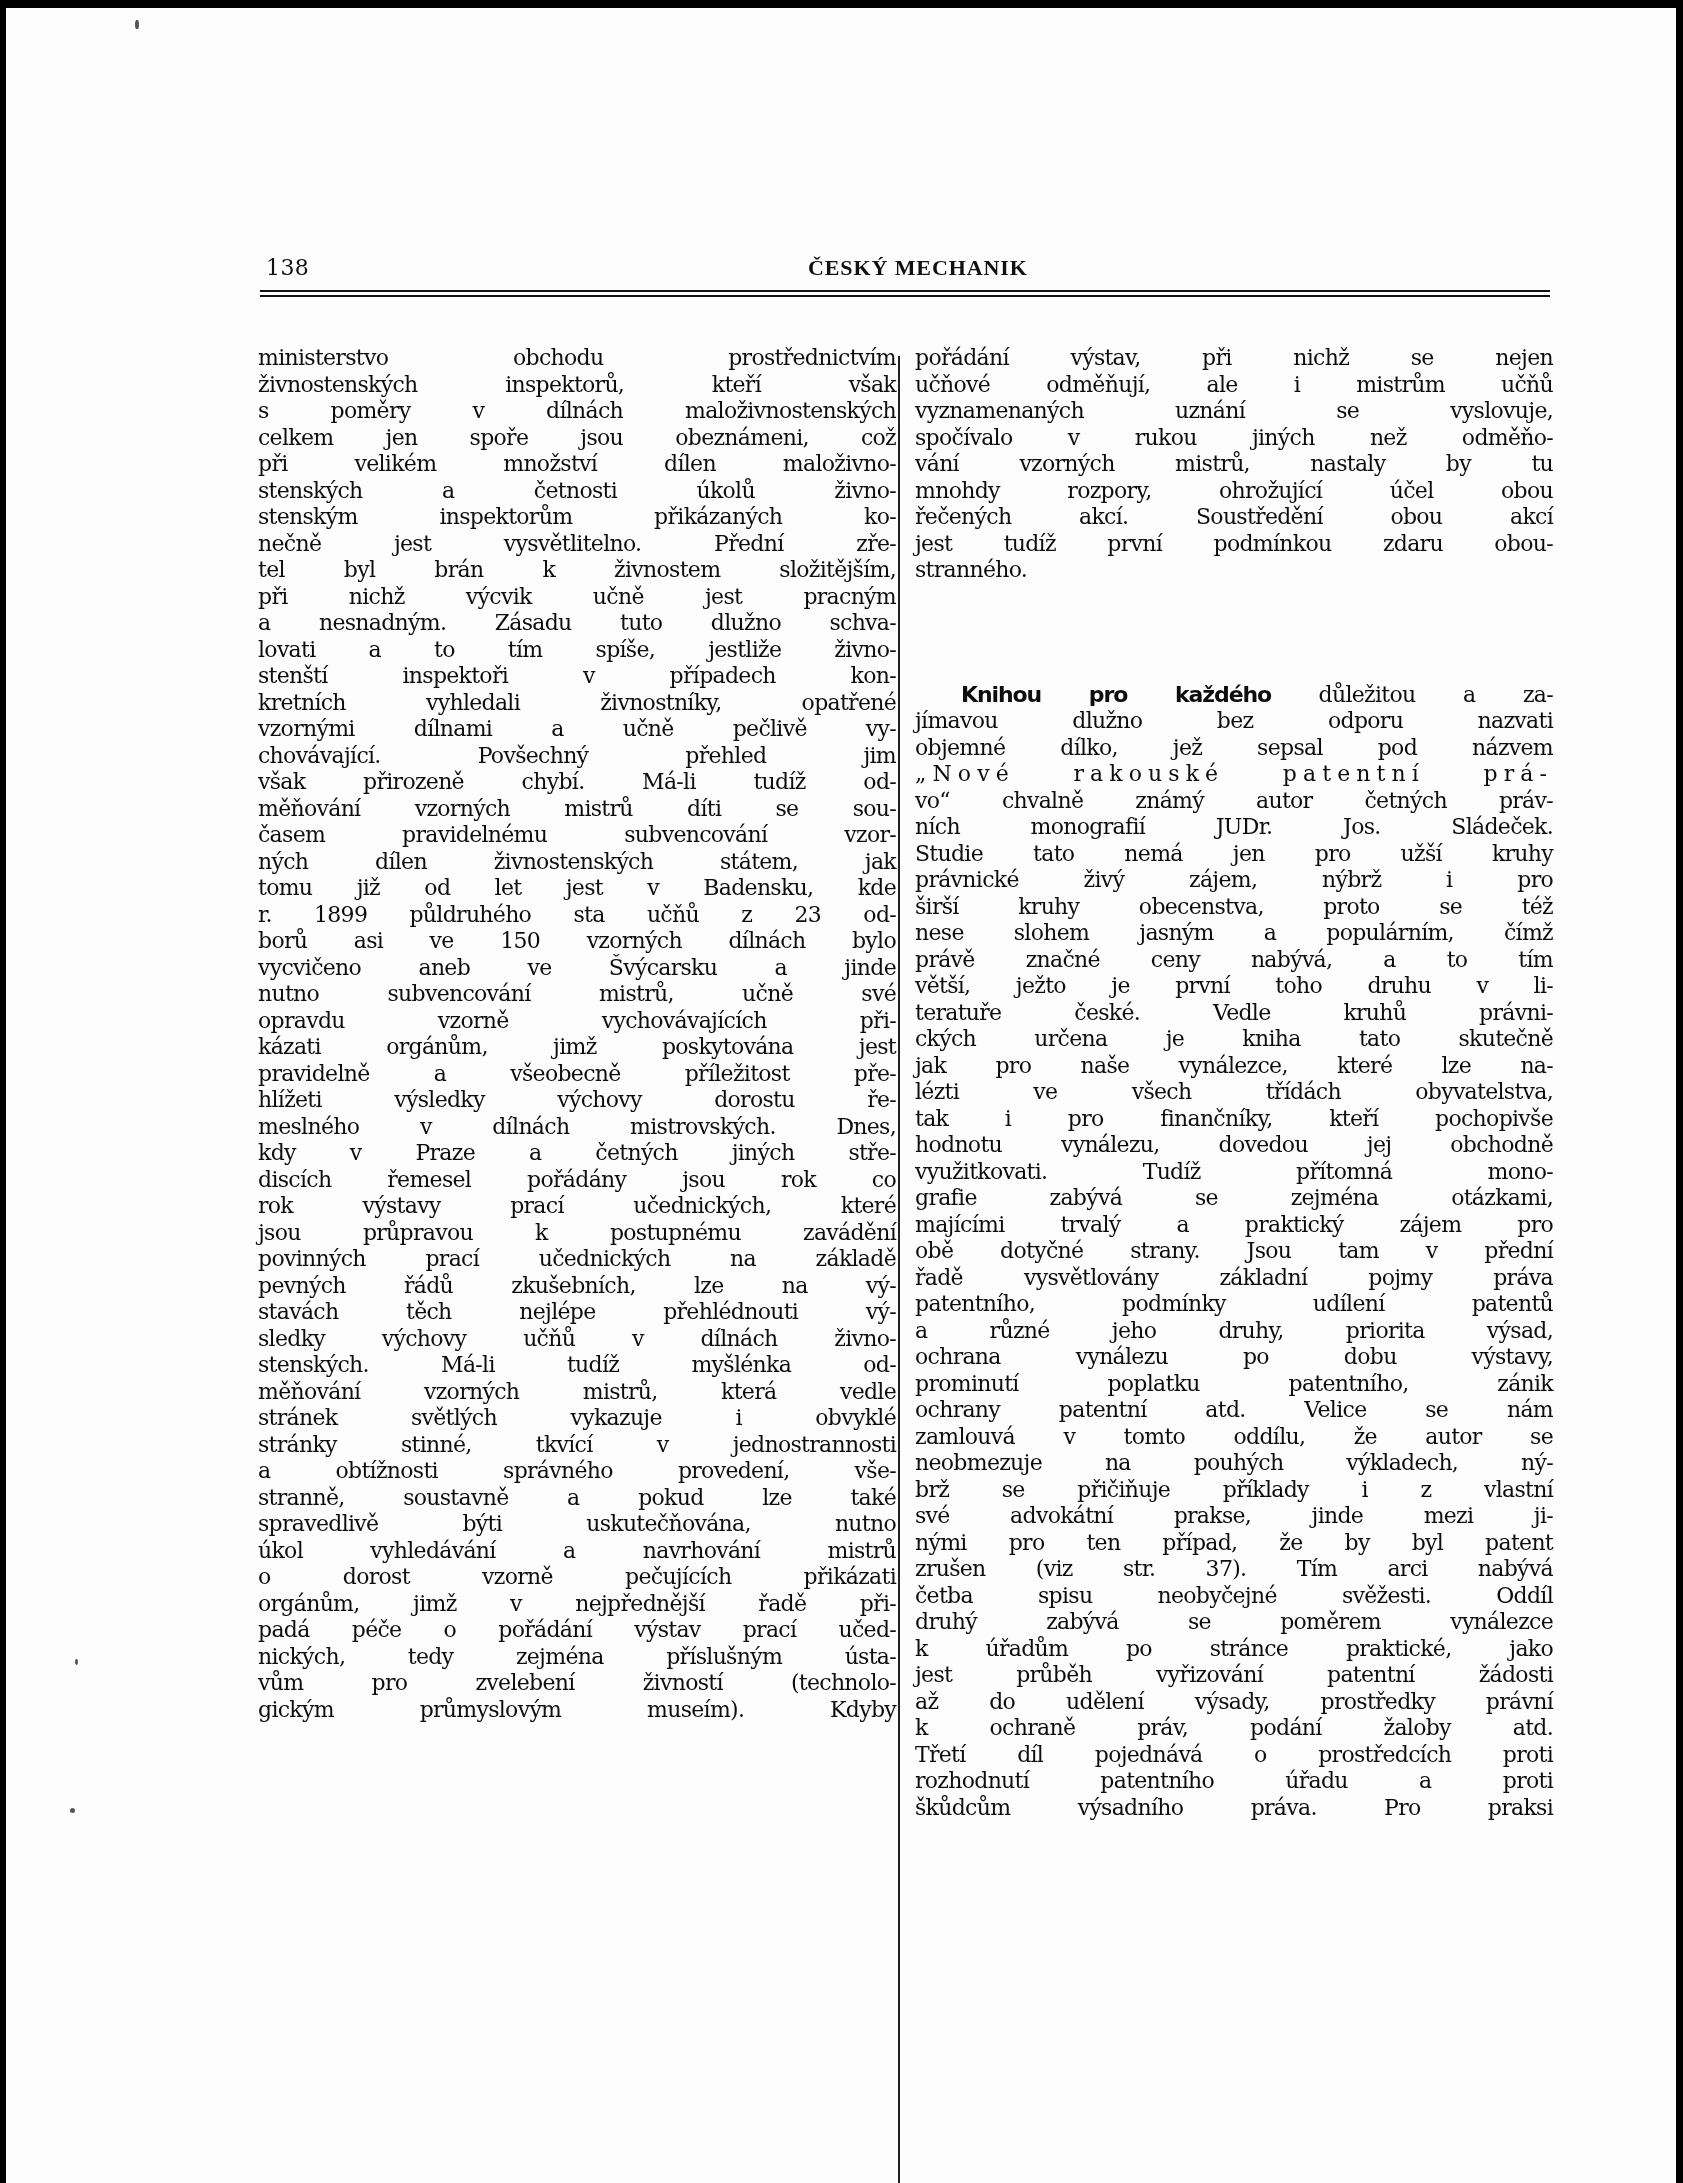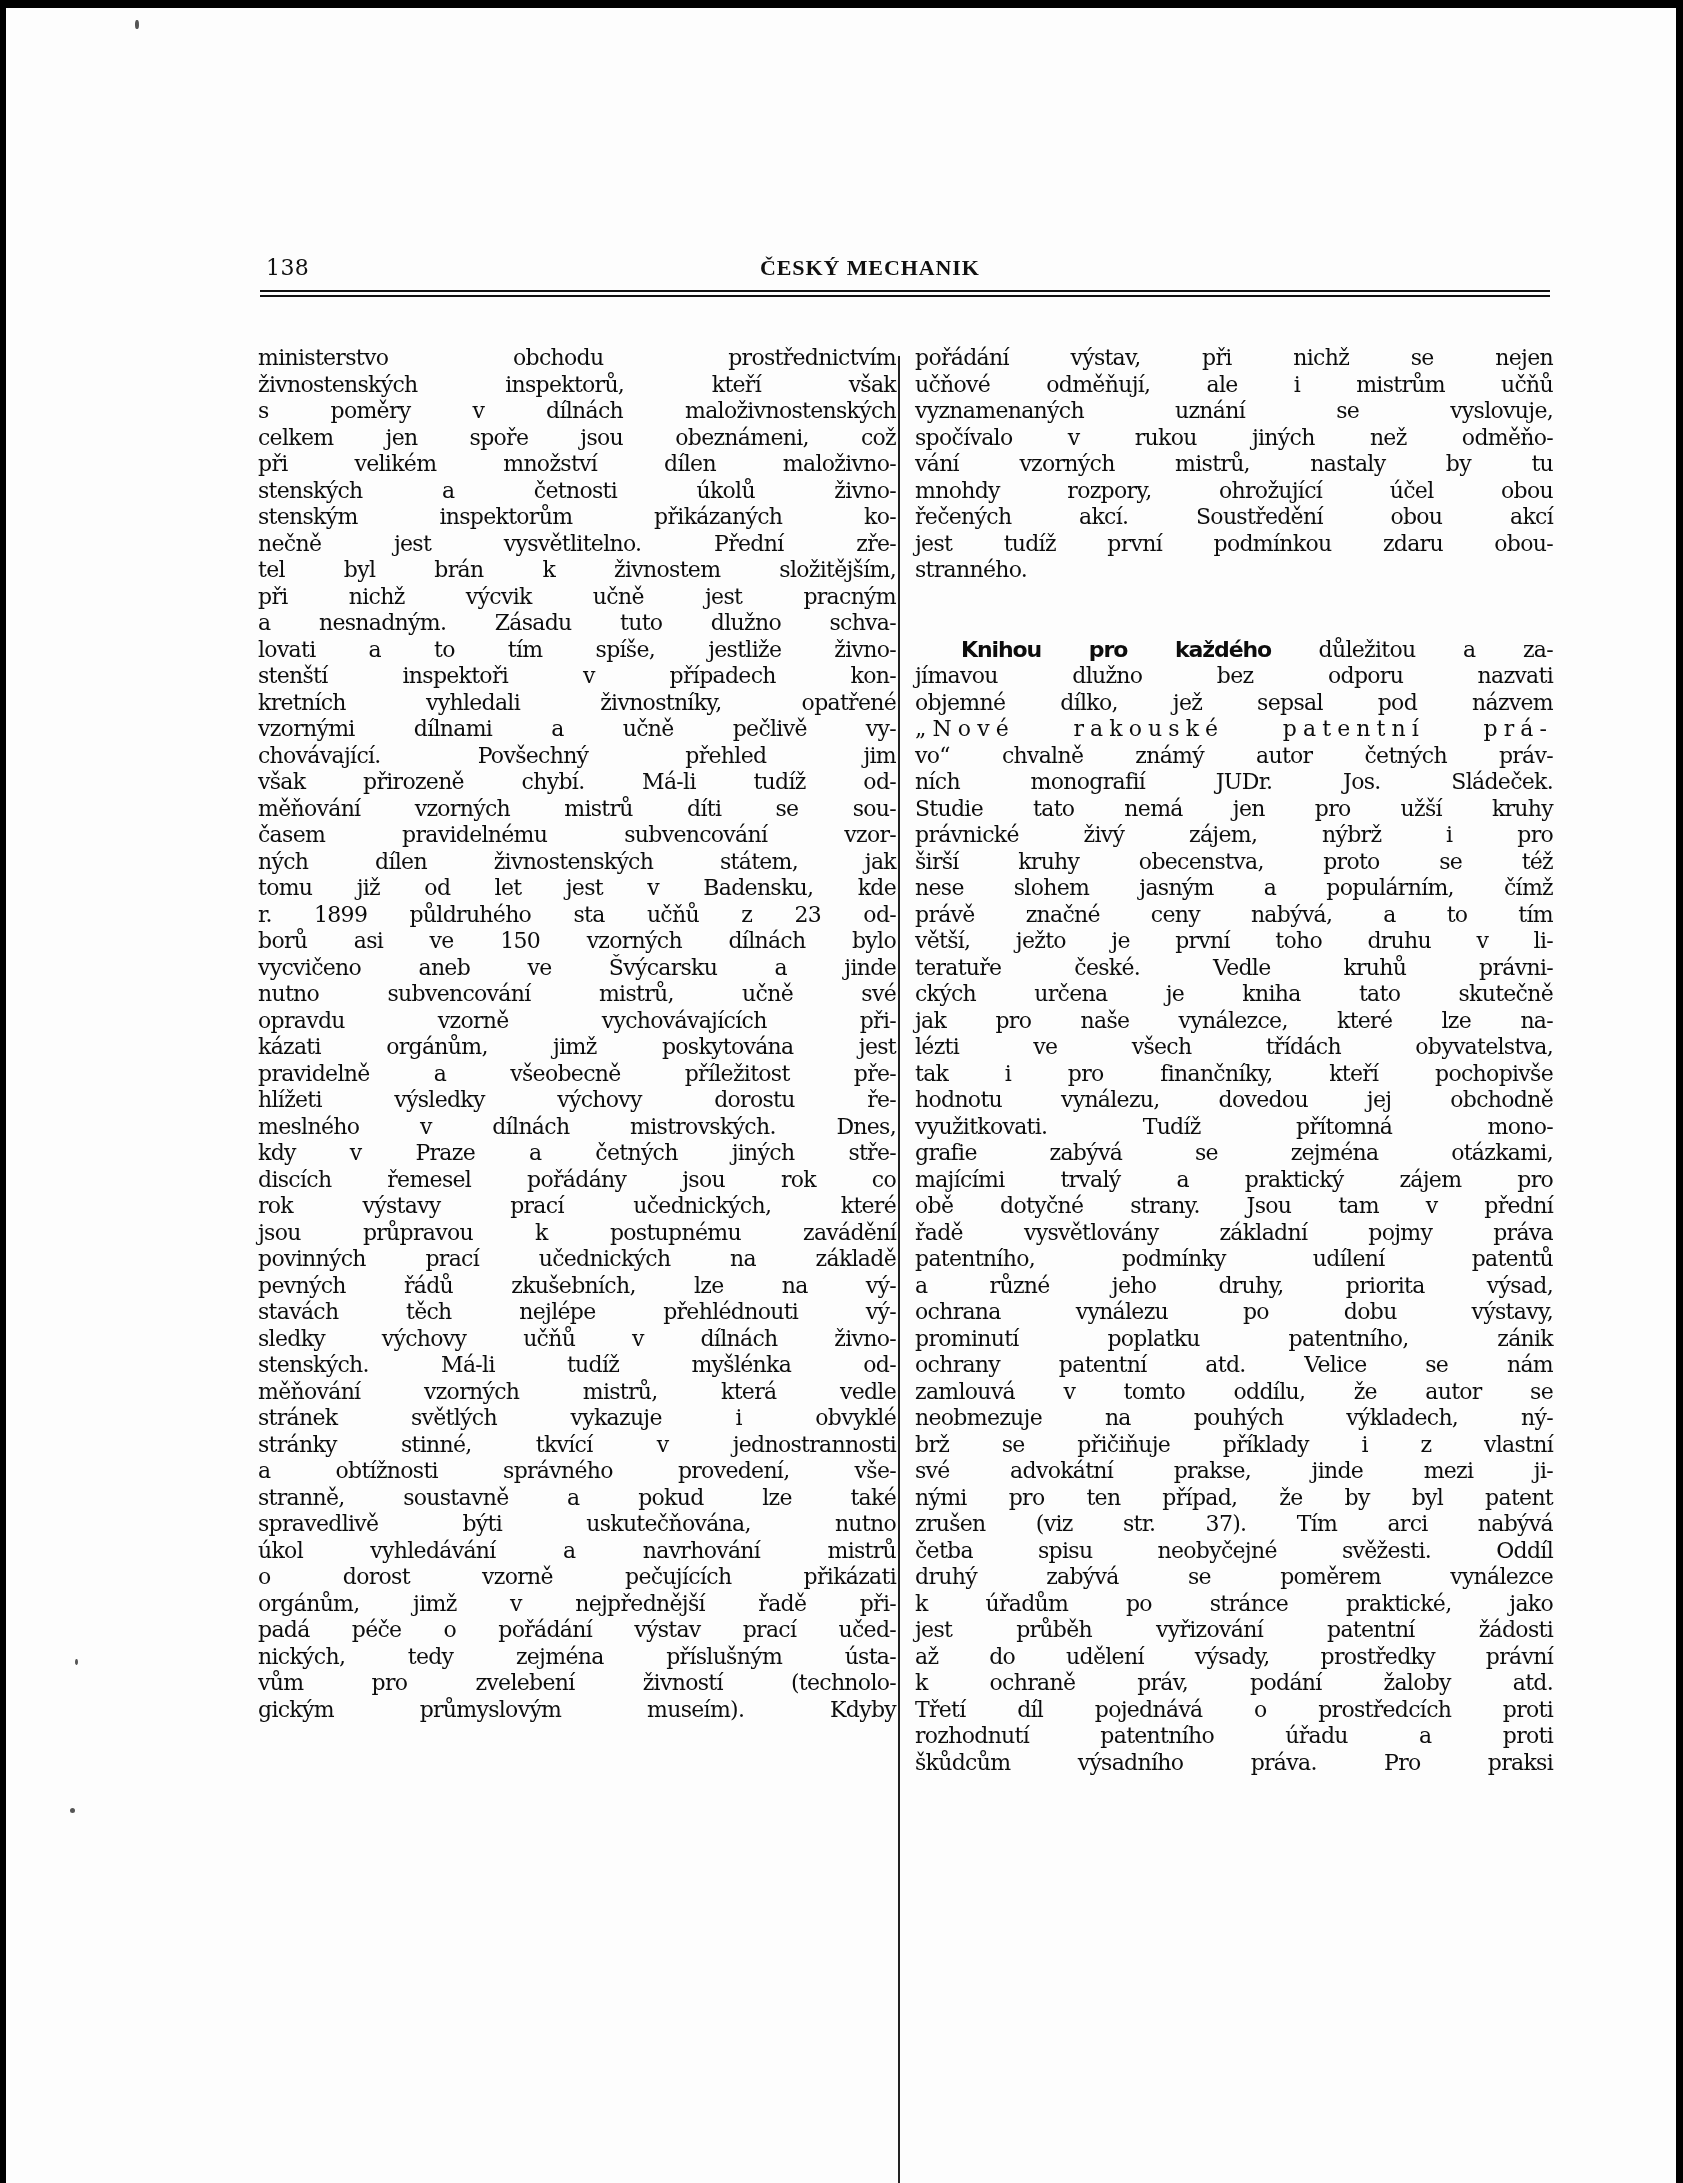--- a/index.html
+++ b/index.html
@@ -20,21 +20,21 @@
   .running-head {
     position: absolute;
     left: 260px; top: 255px;
     width: 1292px; height: 31px;
   }
   .page-number {
     position: absolute; left: 6px; top: 0;
     font-size: 22px; color: #111; letter-spacing: 0.4px;
   }
   .journal-title {
-    position: absolute; left: 500px; top: 0;
+    position: absolute; left: 548px; top: 0;
     font-size: 22px; color: #111; letter-spacing: 0.9px;
     font-weight: bold; font-family: "Liberation Serif", serif;
   }
   .rule-double {
     position: absolute; left: 260px; top: 290px;
     width: 1290px; height: 7px;
     border-top: 2.2px solid #111;
     border-bottom: 2.2px solid #111;
     box-sizing: border-box;
   }
@@ -52,21 +52,21 @@
   .line {
     display: block;
     white-space: nowrap;
     text-align: justify;
     text-align-last: justify;
     height: 26.5px;
     overflow: visible;
   }
   .line.last { text-align-last: left; }
   .line.blank { height: 53px; }
-  .line.indent { padding-left: 46px; }
+  .line.indent { padding-left: 46px; margin-top: 45px; }
   .bold-lead { font-weight: bold; font-family: "DejaVu Sans", sans-serif; letter-spacing: -1.1px; }
   .spaced { letter-spacing: 6.1px; }
   .column-divider {
     position: absolute; left: 898px; top: 356px;
     width: 1.7px; height: 1830px;
     background: #222;
   }
   .speck { position: absolute; background: #555; border-radius: 50%; }
 </style>
 </head>

